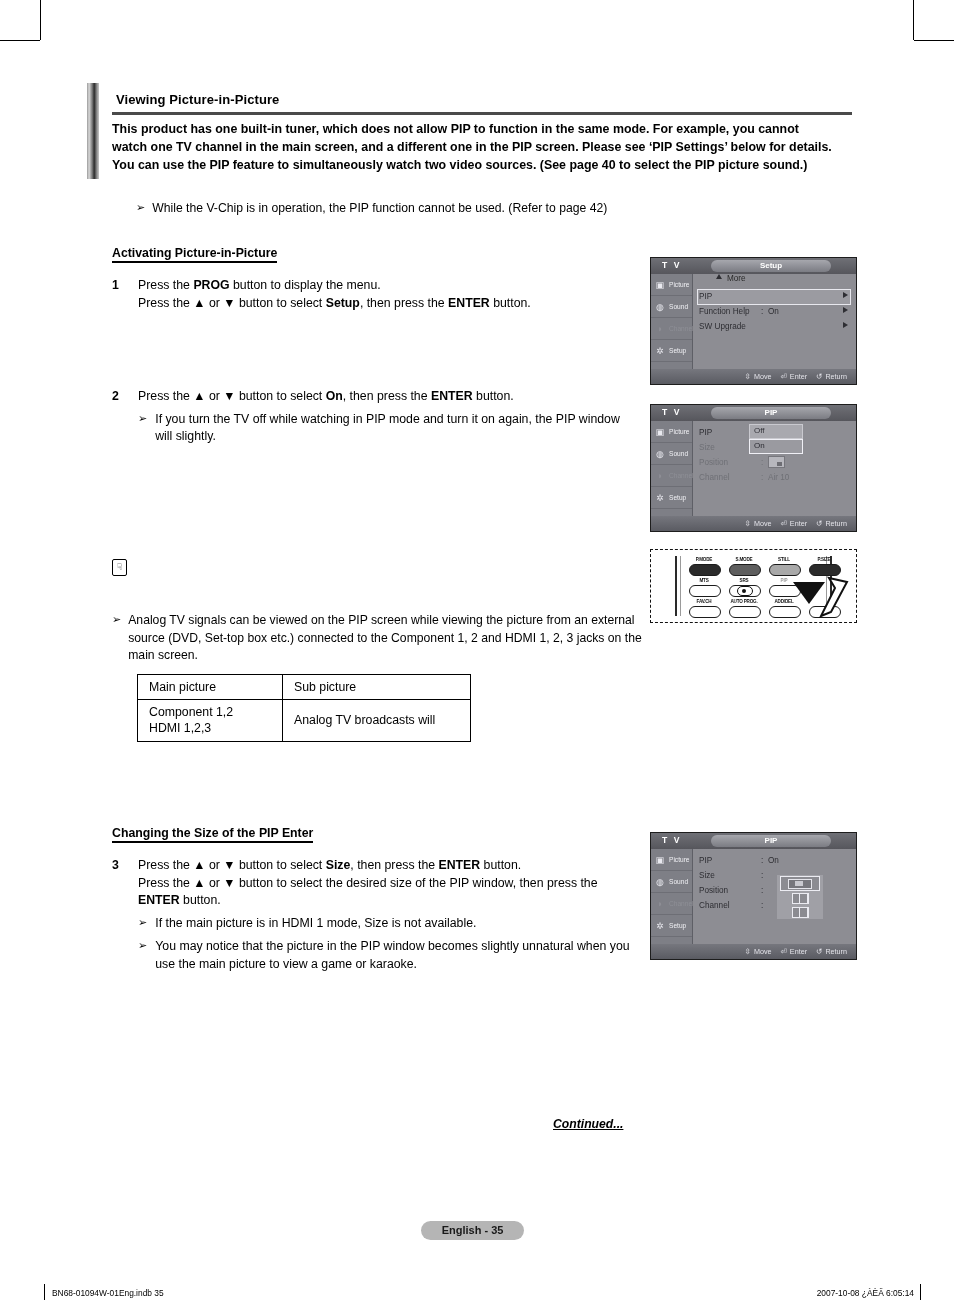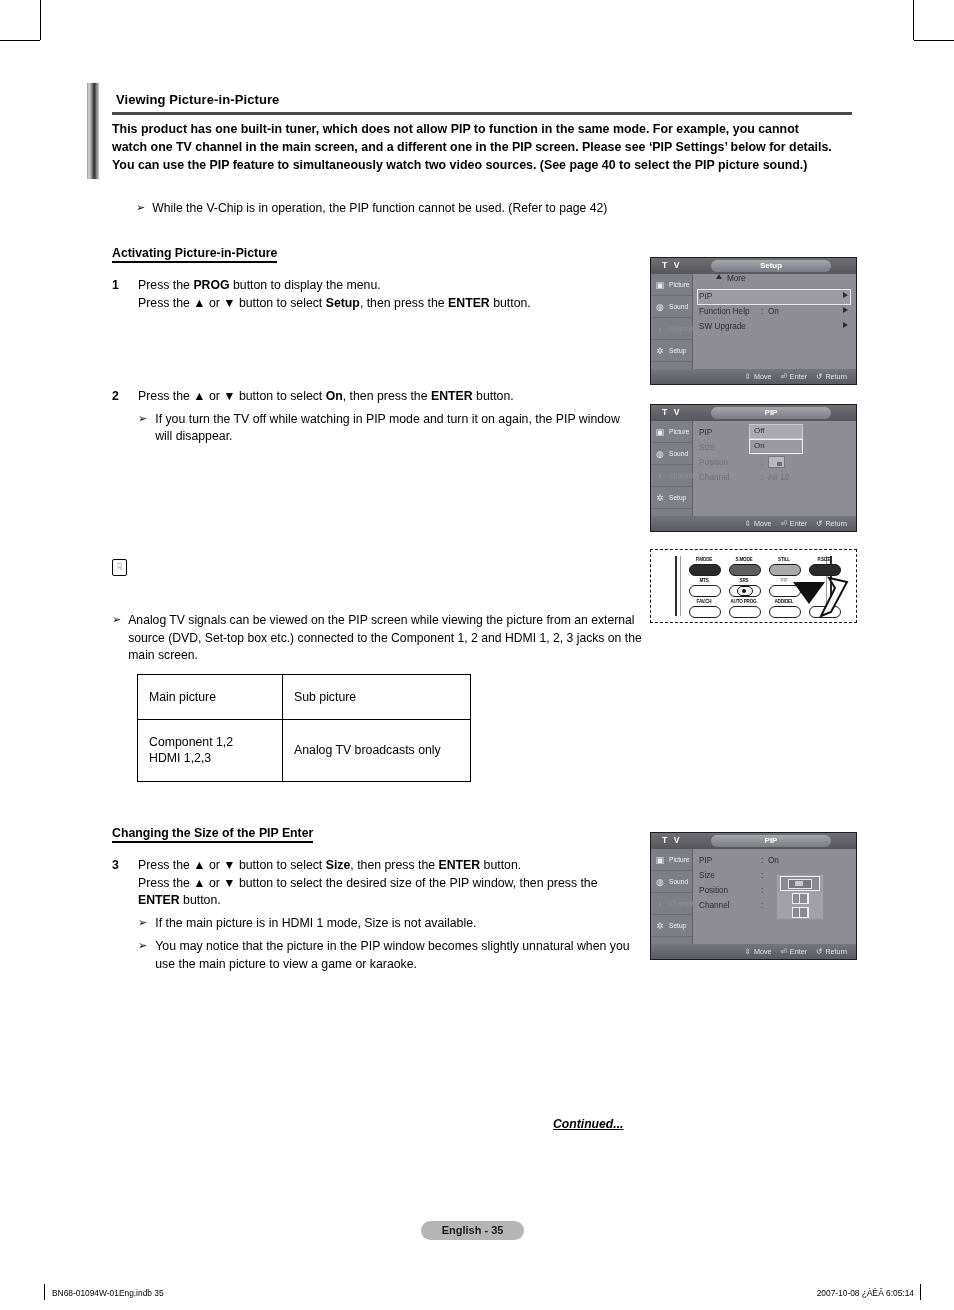--- a/index.html
+++ b/index.html
@@ -48,21 +48,21 @@
   .hand-icon{flex:0 0 auto;width:13px;height:15px;border:1px solid #000;
      border-radius:2px;margin-right:8px;position:relative;margin-top:1px;
      font-size:9px;line-height:14px;text-align:center;}
 
   #analog-note{position:absolute;left:112px;top:612px;width:530px;
      font-size:12.2px;line-height:1.45;display:flex;}
 
   
   #pip-table{position:absolute;left:137px;top:674px;border-collapse:collapse;
      font-size:12.3px;}
-  #pip-table td{border:1px solid #000;padding:14px 11px;vertical-align:middle;
+  #pip-table td{border:1px solid #000;padding:4px 11px;vertical-align:middle;
      line-height:1.32;}
   #pip-table td.c0{width:122px;}
   #pip-table td.c1{width:165px;}
 
   
   .osd{position:absolute;width:205px;height:126px;
        border:1px solid #1d1d1d;background:#8d8d93;overflow:hidden;
        font-size:7.4px;color:#2a2a2a;}
   .osd-top{position:absolute;left:0;top:0;width:205px;height:16px;
        background:linear-gradient(to bottom,#6f7076,#56565c);}
@@ -175,21 +175,21 @@
       <div>Press the ▲ or ▼ button to select <b>Setup</b>, then press the <b>ENTER</b> button.</div>
     </div>
   </div>
 
   <div class="step" style="left:112px;top:388px;width:525px;">
     <div class="step-num">2</div>
     <div class="step-body">
       <div>Press the ▲ or ▼ button to select <b>On</b>, then press the <b>ENTER</b> button.</div>
       <div class="sub-note">
         <span class="bullet-glyph">➢</span>
-        <span class="bullet-txt">If you turn the TV off while watching in PIP mode and turn it on again, the PIP window will disappear.</span>
+        <span class="bullet-txt">If you turn the TV off while watching in PIP mode and turn it on again, the PIP window will slightly.</span>
       </div>
     </div>
   </div>
 
   <div id="remote-note">
     <span class="hand-icon">☟</span>
   </div>
 
   <div id="analog-note">
     <span class="bullet-glyph">➢</span>
@@ -197,21 +197,21 @@
   </div>
 
   <table id="pip-table">
     <tbody>
         <tr>
       <td class="c0">Main picture</td>
       <td class="c1">Sub picture</td>
     </tr>
     <tr>
       <td class="c0">Component 1,2<br>HDMI 1,2,3</td>
-      <td class="c1">Analog TV broadcasts only</td>
+      <td class="c1">Analog TV broadcasts will</td>
     </tr>
   </tbody>
     </table>
 
   <div class="subhead" style="left:112px;top:826px;">Changing the Size of the PIP Enter</div>
 
   <div class="step" style="left:112px;top:857px;width:525px;">
     <div class="step-num">3</div>
     <div class="step-body">
       <div>Press the ▲ or ▼ button to select <b>Size</b>, then press the <b>ENTER</b> button.</div>

